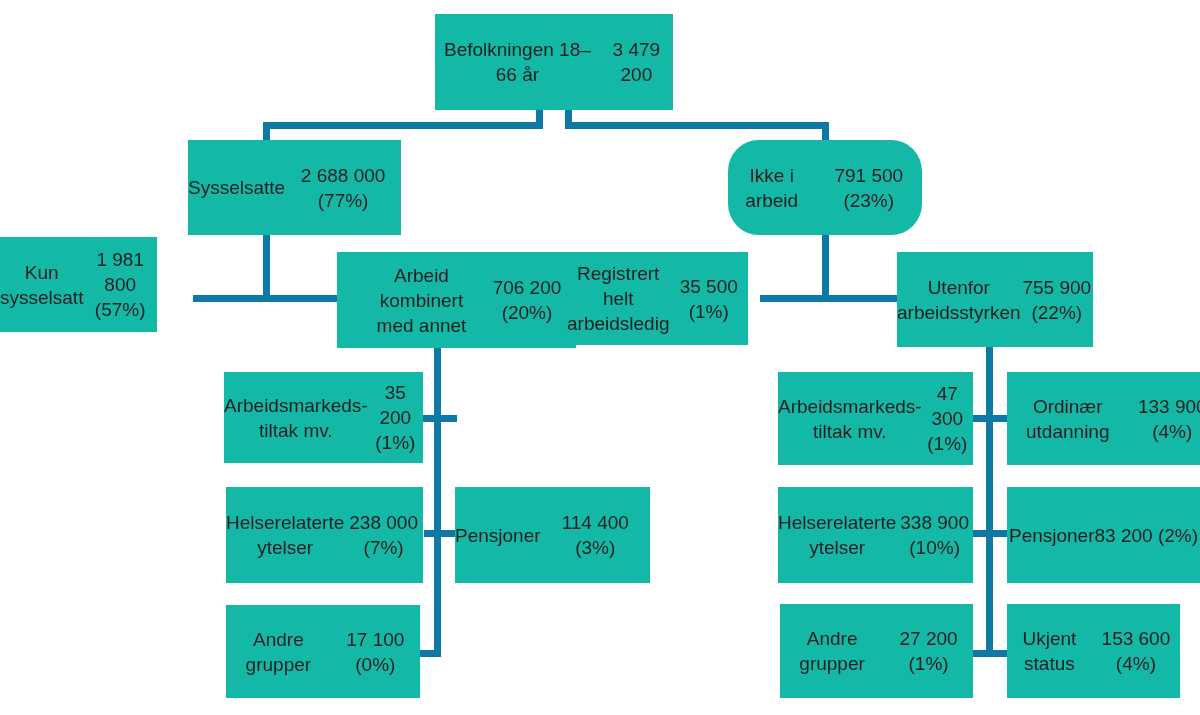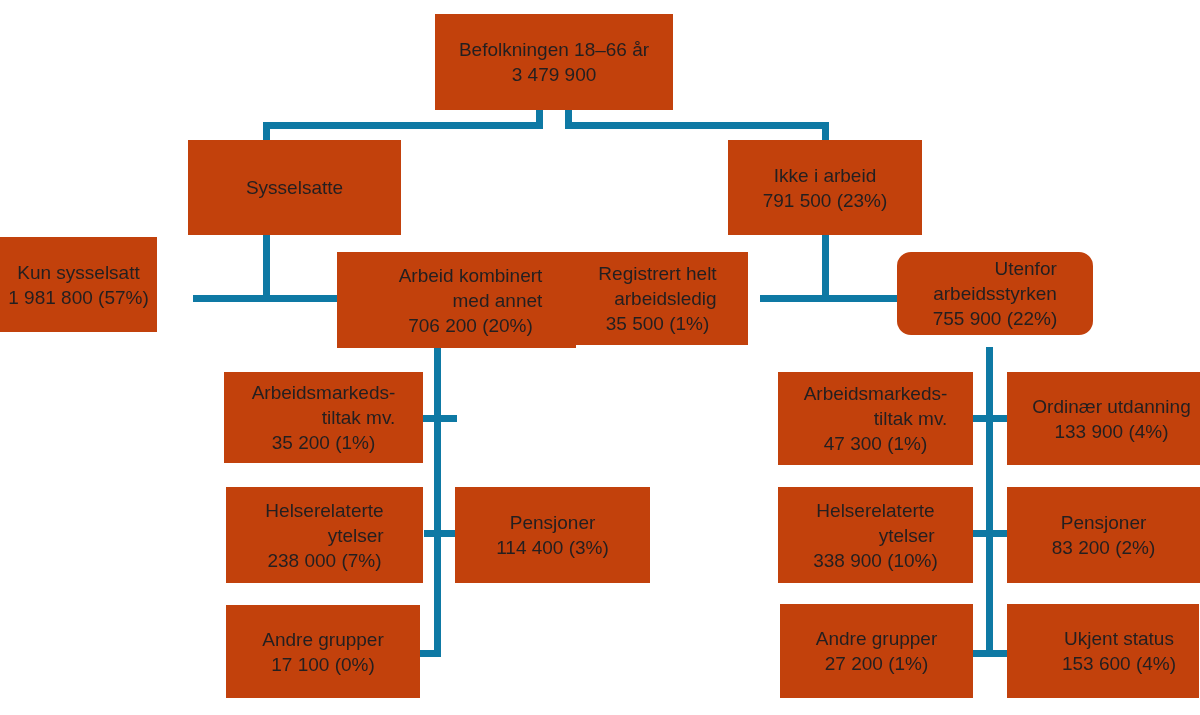--- a/index.html
+++ b/index.html
@@ -10,56 +10,56 @@
   }
   #stage {
     position: relative;
     width: 1200px;
     height: 715px;
     background: #ffffff;
     overflow: hidden;
   }
   .node {
     position: absolute;
-    background: #c2410c;
+    background: #14b8a6;
     color: #231f20;
     display: flex;
-    flex-direction: column;
+    flex-direction: row;
     align-items: center;
     justify-content: center;
-    text-align: right;
+    text-align: center;
     font-size: 19px;
     line-height: 25px;
   }
   .node .lbl { white-space: pre-line; }
   .node .val { white-space: pre-line; }
   .conn {
     position: absolute;
     background: #0e79a4;
   }
 
   
   .n-root  { left: 435px;  top: 14px;  width: 238px; height: 96px; }
   .n-syss  { left: 170px;  top: 140px; width: 213px; height: 95px; margin-left: 18px; }
-  .n-ikke  { left: 728px;  top: 140px; width: 194px; height: 95px; }
+  .n-ikke  { left: 728px;  top: 140px; width: 194px; height: 95px; border-radius: 31px; }
   .n-kun   { left: 0px;    top: 237px; width: 157px; height: 95px; }
   .n-akma  { left: 337px;  top: 252px; width: 211px; height: 96px; padding-left: 28px; }
   .n-reg   { left: 567px;  top: 252px; width: 181px; height: 93px; }
-  .n-uten  { left: 897px;  top: 252px; width: 196px; height: 83px; border-radius: 14px; }
+  .n-uten  { left: 897px;  top: 252px; width: 196px; height: 95px; }
   .n-amtl  { left: 224px;  top: 372px; width: 199px; height: 91px; }
   .n-outd  { left: 457px;  top: 372px; width: 190px; height: 93px; }
   .n-hell  { left: 226px;  top: 487px; width: 197px; height: 96px; }
   .n-penl  { left: 455px;  top: 487px; width: 195px; height: 96px; }
   .n-andl  { left: 226px;  top: 605px; width: 194px; height: 93px; }
   .n-amtr  { left: 778px;  top: 372px; width: 195px; height: 93px; }
   .n-outdr { left: 1007px; top: 372px; width: 209px; height: 93px; }
   .n-helr  { left: 778px;  top: 487px; width: 195px; height: 96px; }
   .n-penr  { left: 1007px; top: 487px; width: 193px; height: 96px; }
   .n-andr  { left: 780px;  top: 604px; width: 193px; height: 94px; }
-  .n-ukj   { left: 1007px; top: 604px; width: 160px; height: 94px; padding-left: 32px; }
+  .n-ukj   { left: 1007px; top: 604px; width: 173px; height: 94px; }
 
   
   .c-root-stub-l   { left: 536px; top: 110px; width: 7px;   height: 19px; }
   .c-root-stub-r   { left: 565px; top: 110px; width: 7px;   height: 19px; }
   .c-root-h-l      { left: 263px; top: 122px; width: 280px; height: 7px; }
   .c-root-h-r      { left: 565px; top: 122px; width: 264px; height: 7px; }
   .c-root-elbow-l  { left: 263px; top: 122px; width: 7px;   height: 18px; }
   .c-root-elbow-r  { left: 822px; top: 122px; width: 7px;   height: 18px; }
   .c-syss-v        { left: 263px; top: 235px; width: 7px;   height: 67px; }
   .c-lvl3-h-l      { left: 193px; top: 295px; width: 144px; height: 7px; }
@@ -93,25 +93,26 @@
   <div class="conn c-stubl-r1"></div>
   <div class="conn c-stubl-r2"></div>
   <div class="conn c-stubl-r3"></div>
   <div class="conn c-trunk-r"></div>
   <div class="conn c-stubr-r1"></div>
   <div class="conn c-stubr-r2"></div>
   <div class="conn c-stubr-r3"></div>
 
   <div class="node n-root">
     <div class="lbl">Befolkningen 18–66 år</div>
-    <div class="val">3 479 900</div>
+    <div class="val">3 479 200</div>
   </div>
 
   <div class="node n-syss">
     <div class="lbl">Sysselsatte</div>
+    <div class="val">2 688 000  (77%)</div>
   </div>
 
   <div class="node n-ikke">
     <div class="lbl">Ikke i arbeid</div>
     <div class="val">791 500 (23%)</div>
   </div>
 
   <div class="node n-kun">
     <div class="lbl">Kun sysselsatt</div>
     <div class="val">1 981 800 (57%)</div>

